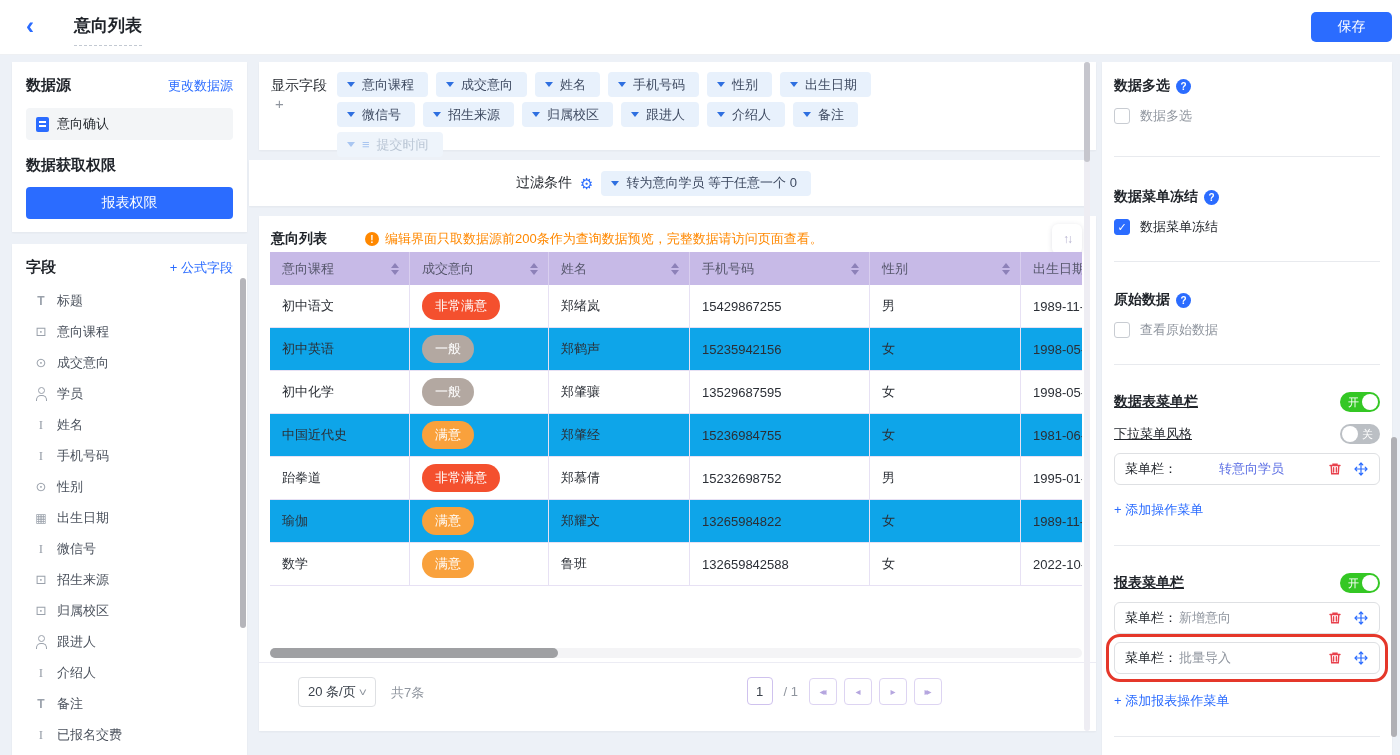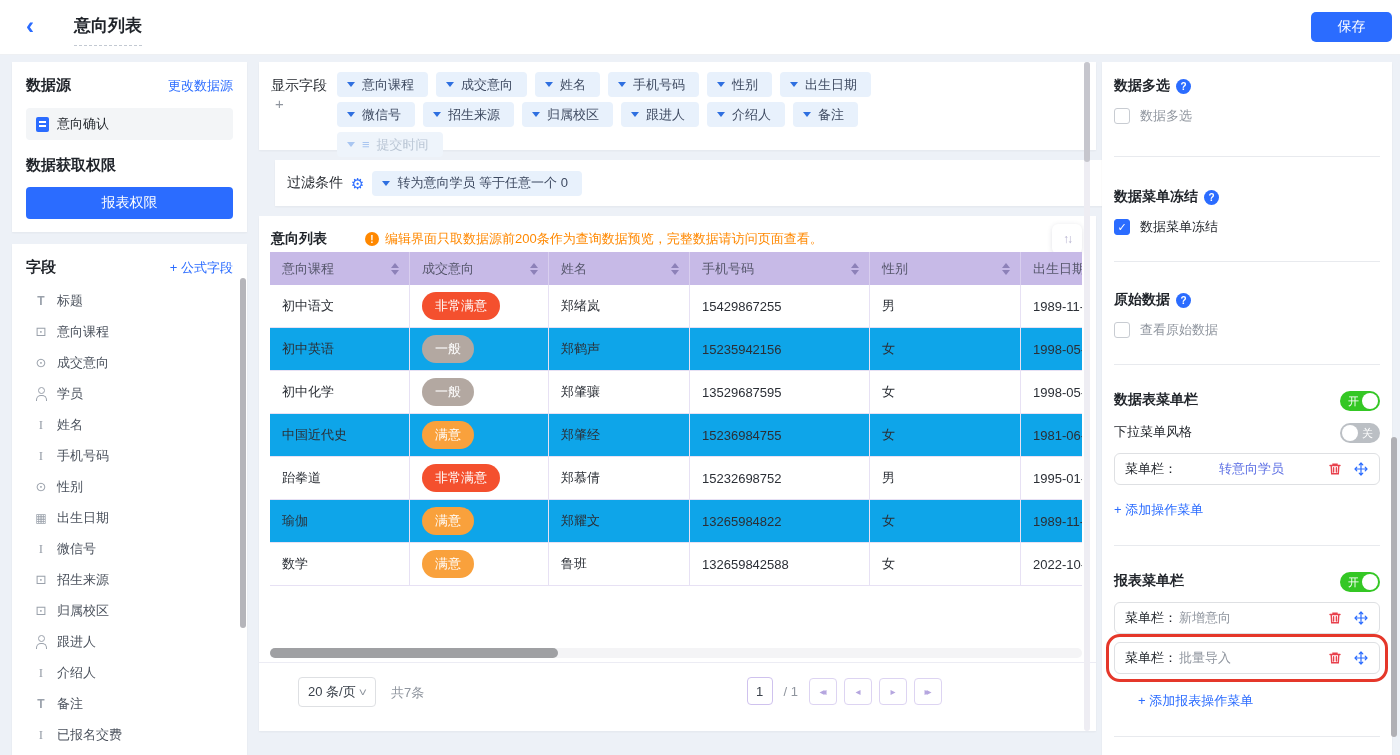--- a/index.html
+++ b/index.html
@@ -40,21 +40,21 @@
   #card-tags{left:259px;top:62px;width:837px;height:88px;padding:10px 12px;display:flex;}
   #tags-label{width:66px;flex:none;padding-top:5px;font-size:14px;color:#1f2329;}
   #tags-label .plus{color:#8f959e;font-size:15px;margin-left:4px;}
   .tag-row{margin-bottom:5px;height:25px;display:flex;}
   .tag{height:25px;display:inline-flex;align-items:center;gap:7px;background:#e8f1fc;border-radius:4px;padding:0 14px 0 10px;margin-right:8px;font-size:13px;color:#3e4a61;cursor:pointer;white-space:nowrap;}
   .caret{width:0;height:0;border-left:4px solid transparent;border-right:4px solid transparent;border-top:5px solid #2e6fe0;}
   .tag.disabled{background:#eef4fb;color:#b9c5d4;}
   .tag.disabled .caret{border-top-color:#a9c6f1;}
   .tag .lines{color:#a9c6f1;font-size:13px;}
 
-  #card-filter{left:275px;top:160px;width:837px;height:46px;padding:0 12px;display:flex;align-items:center;gap:8px;}
+  #card-filter{left:249px;top:160px;width:837px;height:46px;padding:0 12px;display:flex;align-items:center;gap:8px;justify-content:center;}
   #filter-label{font-size:14px;color:#1f2329;}
   .gear{color:#2b6cff;font-size:15px;line-height:15px;cursor:pointer;}
 
   #card-table{left:259px;top:216px;width:837px;height:515px;}
   #table-head-row{display:flex;align-items:center;padding:14px 12px 0 12px;}
   #report-title{font-size:14px;font-weight:600;color:#1f2329;}
   #warning{display:flex;align-items:center;gap:6px;margin-left:38px;}
   .warn-icon{width:14px;height:14px;border-radius:50%;background:#ff8800;color:#fff;font-size:10px;font-weight:bold;display:flex;align-items:center;justify-content:center;flex:none;}
   #warning span.wtext{color:#ff8800;font-size:13px;}
   #sortbtn{position:absolute;right:14px;top:8px;width:30px;height:30px;background:#fff;border-radius:6px;box-shadow:0 1px 5px rgba(60,60,90,.15);display:flex;align-items:center;justify-content:center;color:#b6b2cf;font-size:12px;letter-spacing:-2px;cursor:pointer;}
@@ -93,21 +93,21 @@
   
   #card-settings{left:1102px;top:62px;width:290px;height:693px;padding:14px 12px;}
   .sec-title{display:flex;align-items:center;gap:6px;font-size:14px;font-weight:bold;color:#1f2329;height:20px;}
   .help{width:15px;height:15px;border-radius:50%;background:#2b6cff;color:#fff;font-size:10px;font-weight:bold;display:flex;align-items:center;justify-content:center;cursor:pointer;}
   .cb-row{display:flex;align-items:center;gap:10px;margin-top:12px;height:16px;}
   .cbox{width:16px;height:16px;border:1.5px solid #c8ccd2;border-radius:3px;background:#fff;flex:none;cursor:pointer;display:flex;align-items:center;justify-content:center;color:transparent;font-size:11px;font-weight:bold;}
   .cbox.on{background:#2b6cff;border-color:#2b6cff;color:#fff;}
   .cb-label{color:#8f959e;}
   .cb-row.checked .cb-label{color:#1f2329;}
   .divider{border-top:1px solid #e8eaee;}
-  .row-toggle{display:flex;align-items:flex-start;height:22px;}
+  .row-toggle{display:flex;align-items:center;height:22px;text-decoration:underline;}
   .row-toggle .rt-label{flex:1;}
   .rt-label.bold{font-size:14px;font-weight:bold;}
   .toggle{width:40px;height:20px;border-radius:10px;position:relative;flex:none;cursor:pointer;}
   .toggle.on{background:#34c724;}
   .toggle.off{background:#bbbfc4;}
   .toggle .knob{position:absolute;top:2px;width:16px;height:16px;border-radius:50%;background:#fff;}
   .toggle.on .knob{right:2px;}
   .toggle.off .knob{left:2px;}
   .toggle b{position:absolute;top:3px;font-size:11px;line-height:14px;color:#fff;font-weight:normal;}
   .toggle.on b{left:8px;}
@@ -559,17 +559,17 @@
             </svg>
           </span>
           <span class="mi-icon">
             <svg width="14" height="14" viewBox="0 0 14 14">
               <path d="M7 1v12M1 7h12M7 1L5.2 2.8M7 1l1.8 1.8M7 13l-1.8-1.8M7 13l1.8-1.8M1 7l1.8-1.8M1 7l1.8 1.8M13 7l-1.8-1.8M13 7l-1.8 1.8" stroke="#2b6cff" stroke-width="1.2" fill="none" stroke-linecap="round"></path>
             </svg>
           </span>
         </div>
       </div>
     </div>
-  <div class="add-link" style="margin-top:18px;margin-left:24px;">+ 添加报表操作菜单</div>
+  <div class="add-link" style="margin-top:18px;">+ 添加报表操作菜单</div>
   <div class="divider" style="margin-top:26px;"></div>
 </div>
 
 <div class="vthumb" style="left:1391px;top:437px;width:6px;height:300px;background:#b0b0b5;"></div>
 
 </body></html>

